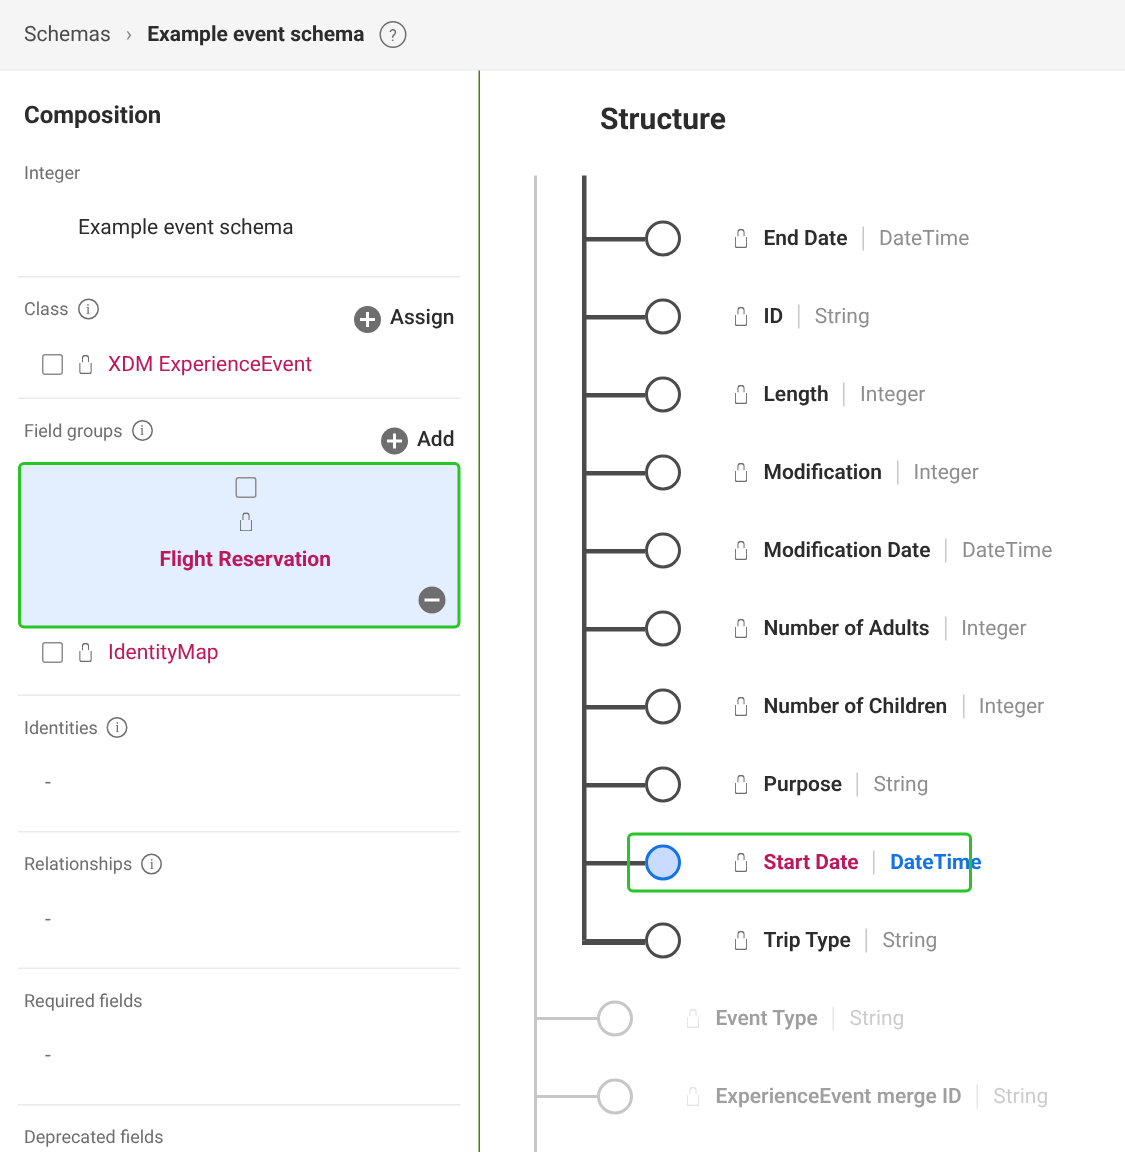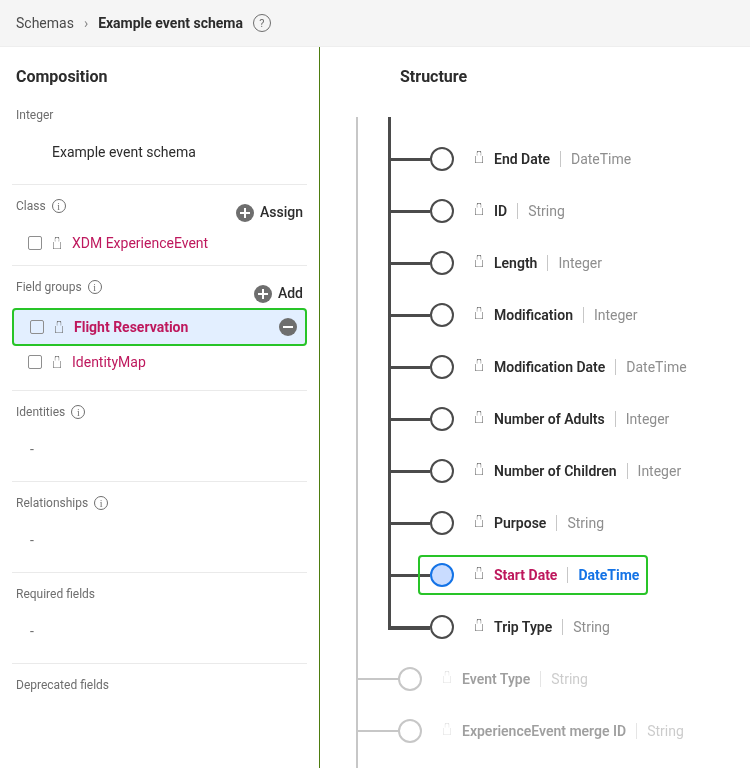--- a/index.html
+++ b/index.html
@@ -104,21 +104,21 @@
     content: ""; position: absolute; top: -6px; left: 1px; width: 4px; height: 5px;
     border: 1.5px solid #6e6e6e; border-bottom: none; border-radius: 4px 4px 0 0;
   }
   .lock-icon.small { transform: scale(0.85); }
   .lock-icon.dim { opacity: 0.45; }
   .label { color: #be185d; }
   .empty-dash { padding: 8px 0 18px 18px; color: #6e6e6e; }
 
   
   .structure-title {
-    font-size: 16px; font-weight: 700; margin: 0 0 0 80px;
+    font-size: 20px; font-weight: 700; margin: 0 0 0 80px;
   }
   .tree {
     position: absolute;
     top: 70px; left: 60px; right: 0; bottom: 0;
   }
   .vline-main {
     position: absolute;
     left: 8px; top: 0; width: 3px; background: #4b4b4b;
     height: 540px;
   }
@@ -137,21 +137,21 @@
     position: absolute; left: 10px; top: 11px; height: 3px; background: #4b4b4b;
   }
   .hbranch.dim { background: #c7c7c7; height: 2px; left: -23px; }
   .dot {
     width: 24px; height: 24px; border: 2.5px solid #4b4b4b; border-radius: 50%; background: #fff;
     flex: 0 0 auto;
   }
   .dot.dim { border-color: #c7c7c7; }
   .dot.selected { background: #c9dcff; border-color: #1473e6; }
   .node-body {
-    display: flex; align-items: flex-start; gap: 10px; margin-left: 14px; padding: 4px 6px;
+    display: flex; align-items: center; gap: 10px; margin-left: 29px; padding: 4px 6px;
     border-radius: 3px;
   }
   .node-body.dim { opacity: 0.45; }
   .node-name { font-weight: 600; white-space: nowrap; }
   .node-name.selected { color: #be185d; font-weight: 700; }
   .vbar { width: 1px; height: 16px; background: #c7c7c7; }
   .node-type { color: #8e8e8e; white-space: nowrap; }
   .node-type.selected { color: #1473e6; font-weight: 700; }
   .highlight-box {
     position: absolute;
@@ -200,21 +200,21 @@
       <div class="subhead">
         <span>Field groups</span>
         <span class="info-icon">i</span>
       </div>
       <div class="action-btn">
         <span class="plus-icon"></span>
         <span>Add</span>
       </div>
     </div>
     <div id="fg-list">
-        <div class="list-item selected" style="padding-left: 16px;">
+        <div class="list-item selected" style="padding-left: 16px; flex-direction: column;">
           <span class="checkbox"></span>
           <span class="lock-icon small"></span>
           <span class="label">Flight Reservation</span>
           <span style="margin-left:auto" class="minus-icon"></span>
         </div>
         <div class="list-item" style="padding-left: 16px;">
           <span class="checkbox"></span>
           <span class="lock-icon small"></span>
           <span class="label">IdentityMap</span>
         </div>

